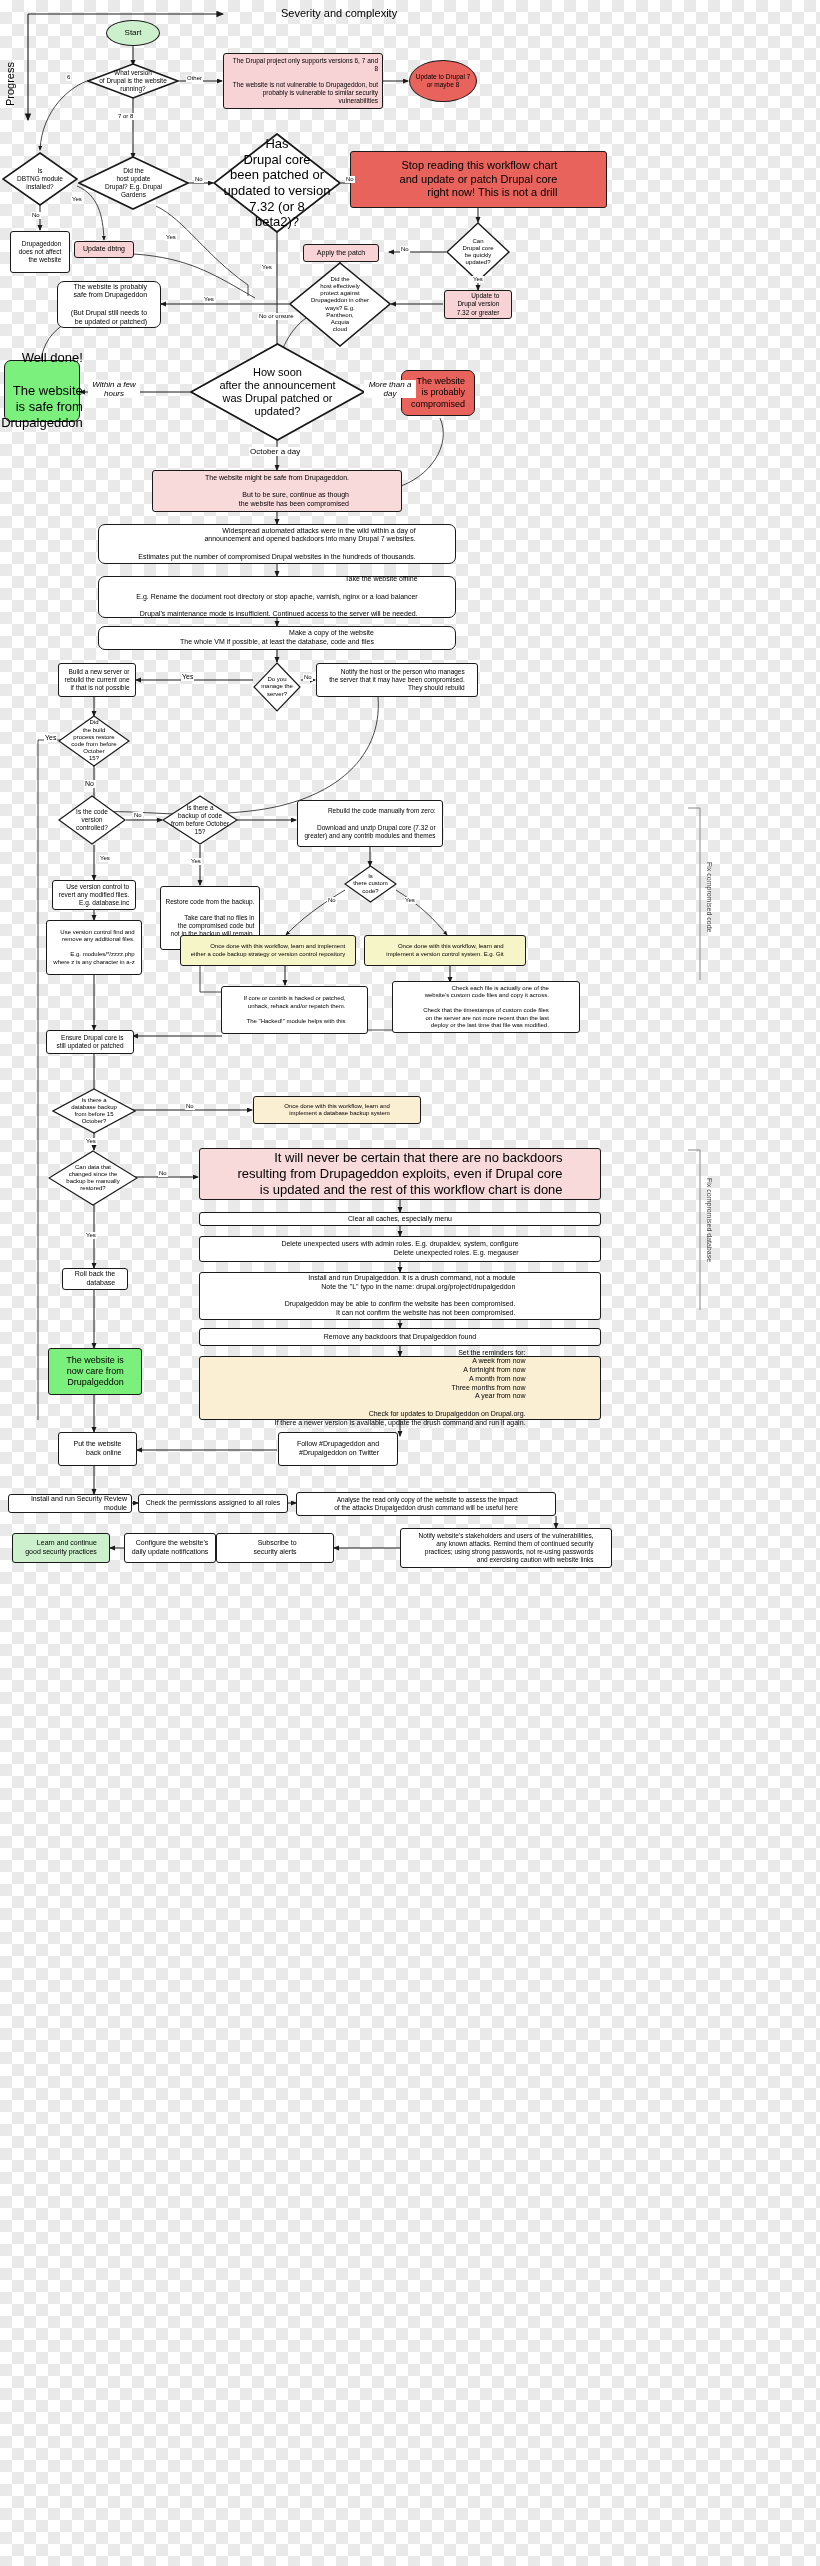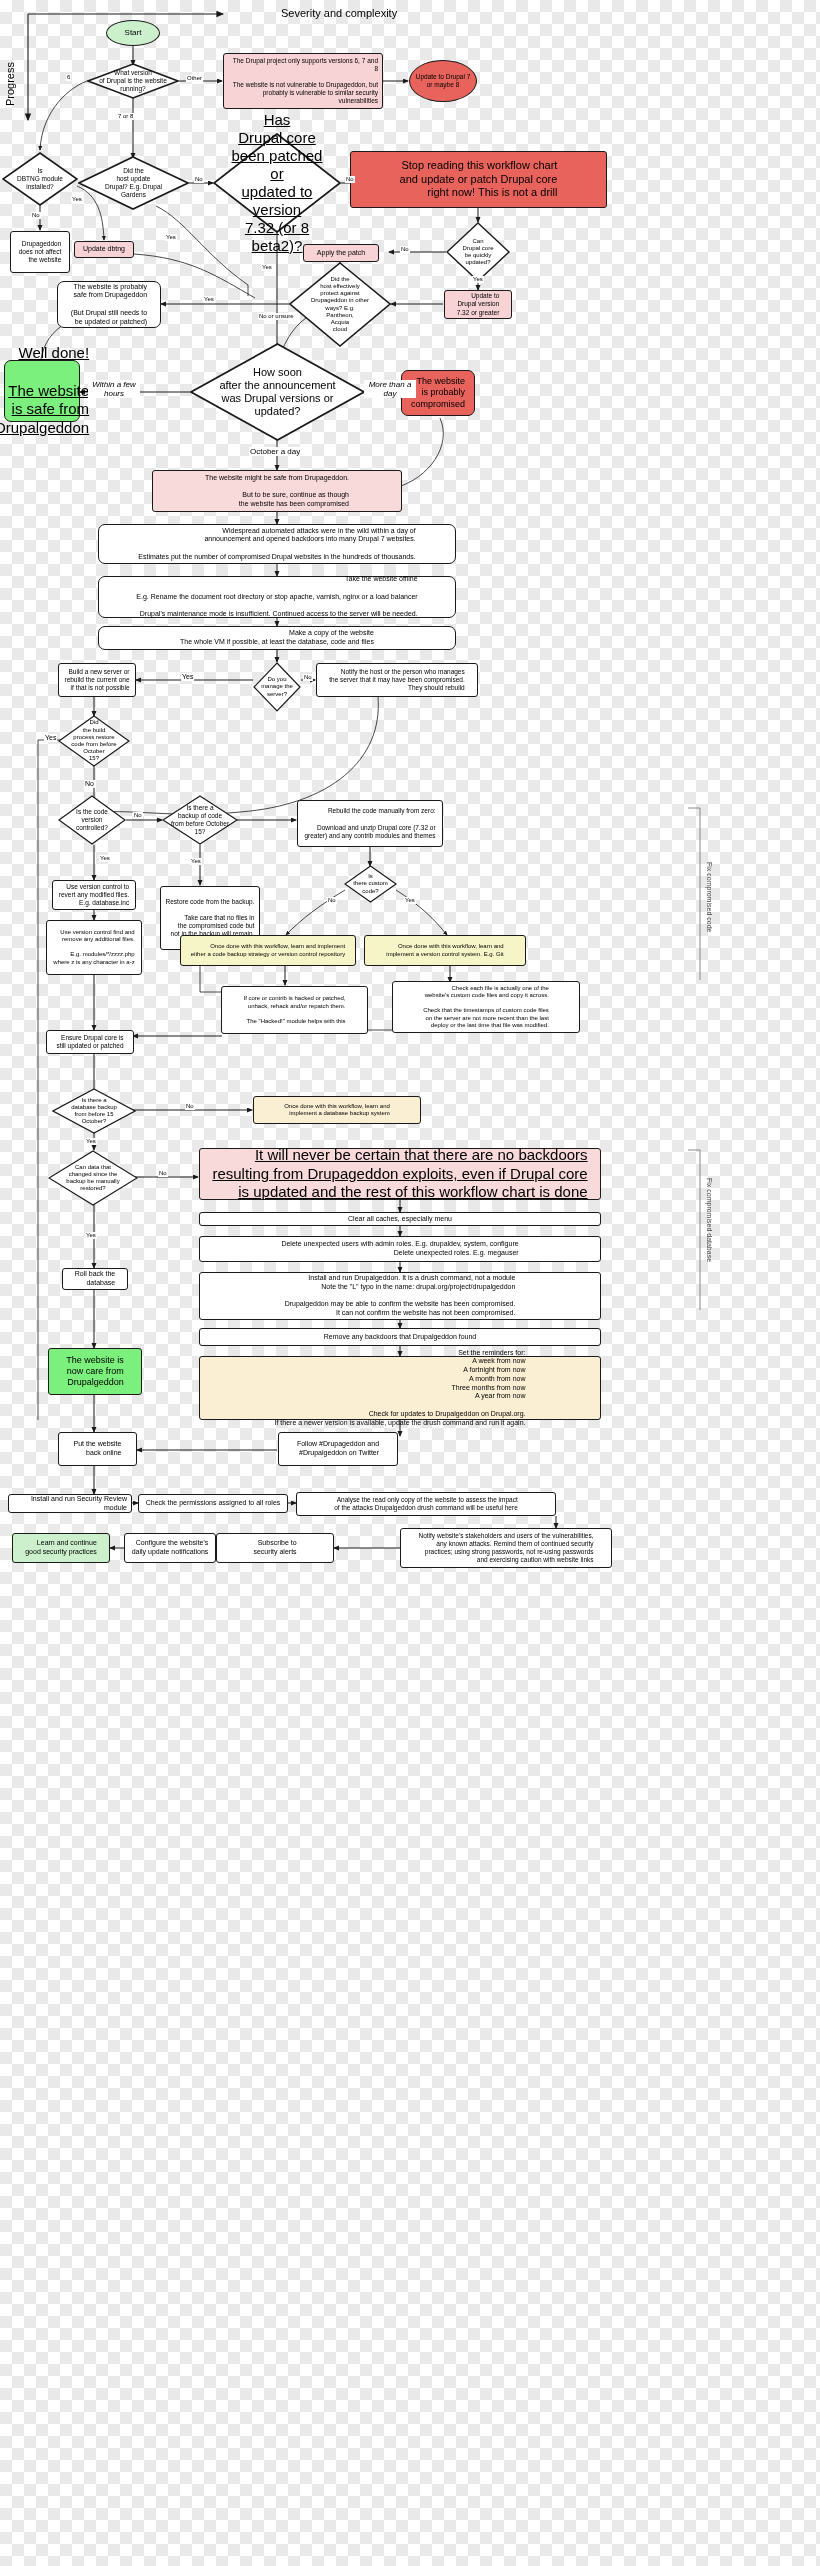--- a/index.html
+++ b/index.html
@@ -45,21 +45,21 @@
   .edge-label.multi{white-space:normal;font-style:italic;}
 
   .vlabel{position:absolute;writing-mode:vertical-rl;text-orientation:mixed;white-space:nowrap;}
   .vlabel.rev{transform:rotate(180deg);}
 
   .t6{font-size:6px;}
   .t65{font-size:6.5px;}
   .t7{font-size:7px;}
   .t8{font-size:8px;}
   .t9{font-size:9px;}
-  .t10{font-size:15px;text-decoration:underline;}
+  .t10{font-size:13px;}
   .t11{font-size:11px;}
   .blk{white-space:pre-line;}
 </style>
 </head>
 <body>
 
 <div id="canvas">
 
   <svg class="wires" viewBox="0 0 820 2566">
     <defs>
@@ -322,21 +322,21 @@
 
 (But Drupal still needs to
 be updated or patched)</div>
 
   <div class="diamond" style="left:190px;top:343px;width:175px;height:98px;">
     <svg class="dshape" viewBox="0 0 175 98" preserveAspectRatio="none">
         <polygon points="87.5,1 174,49 87.5,97 1,49" fill="#fff" stroke="#1a1a1a" stroke-width="1.8"></polygon>
       </svg>
     <div class="dlabel t11 blk">How soon
 after the announcement
-was Drupal versions or
+was Drupal patched or
 updated?</div>
   </div>
 
   <div class="node box soft green t10 blk" style="left:4px;top:360px;width:76px;height:62px;">Well done!
 
 The website
 is safe from
 Drupalgeddon</div>
 
   <div class="node box soft red t9 blk" style="left:401px;top:370px;width:74px;height:46px;">The website

